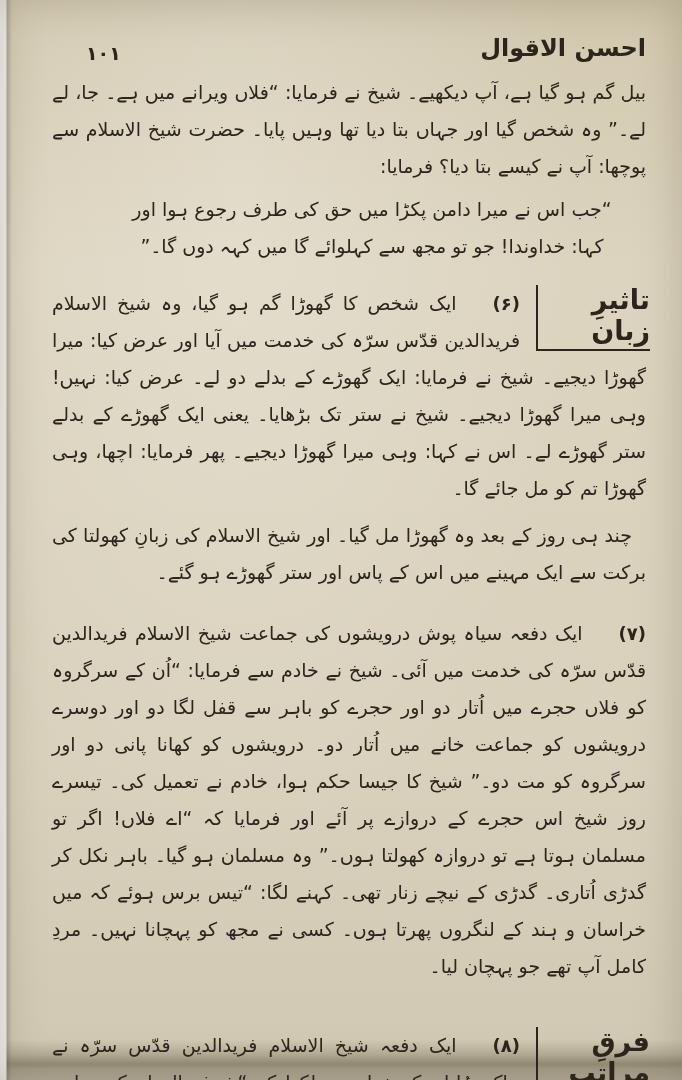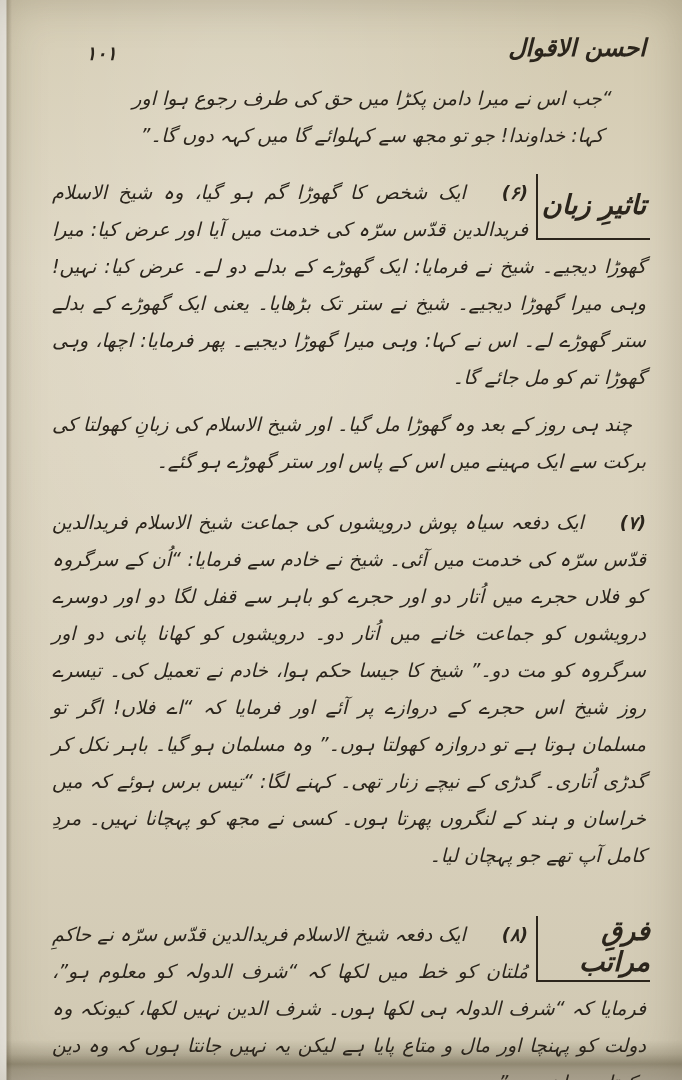--- a/index.html
+++ b/index.html
@@ -9,21 +9,20 @@
     margin:0 auto;
     overflow:hidden;
     font-family:"DejaVu Sans",sans-serif;
     color:#2b251c;
     background:
       linear-gradient(90deg,#f4f2ec 0px,#f4f2ec 6px,rgba(70,60,40,0.25) 7px,rgba(70,60,40,0.0) 12px),
       linear-gradient(0deg,#b3ab9a 0px,#a79f8b 10px,#958d77 16px,rgba(150,142,120,0.45) 26px,rgba(150,142,120,0) 40px),
       radial-gradient(ellipse at 35% 18%,rgba(255,255,255,0.22),rgba(255,255,255,0) 55%),
       linear-gradient(180deg,#d2c9af 0%,#dcd4bf 25%,#d9d1bc 70%,#d0c8b2 100%);
     box-shadow:inset 0 0 46px rgba(90,78,55,0.28);
-    font-style:italic;
   }
   .inner{position:relative;padding:30px 36px 0 52px;}
   
   .header{position:relative;height:44px;}
   .page-number{
     position:absolute;left:34px;top:12px;
     font-size:19px;letter-spacing:2px;font-weight:bold;
   }
   .book-title{
     position:absolute;left:0;right:0;top:4px;text-align:right;
@@ -37,21 +36,21 @@
   .quote{
     margin:6px 20px 10px 66px;
     font-size:19px;line-height:37px;text-align:center;
   }
   .story{margin-top:20px;overflow:visible;}
   .story.s7{margin-top:24px;}
   .story.s8{margin-top:42px;}
   .heading-box{
     float:right;
     width:112px;height:60px;
-    margin-left:8px;margin-bottom:8px;margin-right:-4px;
+    margin-left:16px;margin-bottom:8px;margin-right:-4px;
     border-left:2px solid #2b251c;
     border-bottom:2px solid #2b251c;
     display:flex;align-items:center;justify-content:center;
     font-size:27px;font-weight:bold;
     padding-bottom:4px;
   }
   .para-number{
     display:inline-block;
     margin-left:36px;
     font-size:18px;font-weight:bold;
@@ -70,20 +69,21 @@
 <div class="page">
   <div class="inner">
 
     <div class="header">
       <div class="page-number" dir="rtl">۱۰۱</div>
       <div class="book-title">احسن الاقوال</div>
     </div>
 
     <div class="bodytext">
 
+      <p class="para">بیل گم ہو گیا ہے، آپ دیکھیے۔ شیخ نے فرمایا: “فلاں ویرانے میں ہے۔ جا، لے لے۔” وہ شخص گیا اور جہاں بتا دیا تھا وہیں پایا۔ حضرت شیخ الاسلام سے پوچھا: آپ نے کیسے بتا دیا؟ فرمایا:</p>
 
       <p class="quote">“جب اس نے میرا دامن پکڑا میں حق کی طرف رجوع ہوا اور کہا: خداوندا! جو تو مجھ سے کہلوائے گا میں کہہ دوں گا۔”</p>
 
       <section class="story s6">
         <div class="heading-box">
           <span>تاثیرِ زبان</span>
         </div>
         <p class="para"><span class="para-number">(۶)</span><span>ایک شخص کا گھوڑا گم ہو گیا، وہ شیخ الاسلام فریدالدین قدّس سرّہ کی خدمت میں آیا اور عرض کیا: میرا گھوڑا دیجیے۔ شیخ نے فرمایا: ایک گھوڑے کے بدلے دو لے۔ عرض کیا: نہیں! وہی میرا گھوڑا دیجیے۔ شیخ نے ستر تک بڑھایا۔ یعنی ایک گھوڑے کے بدلے ستر گھوڑے لے۔ اس نے کہا: وہی میرا گھوڑا دیجیے۔ پھر فرمایا: اچھا، وہی گھوڑا تم کو مل جائے گا۔</span></p>
         <p class="story-extra">چند ہی روز کے بعد وہ گھوڑا مل گیا۔ اور شیخ الاسلام کی زبانِ کھولتا کی برکت سے ایک مہینے میں اس کے پاس اور ستر گھوڑے ہو گئے۔</p>
       </section>

